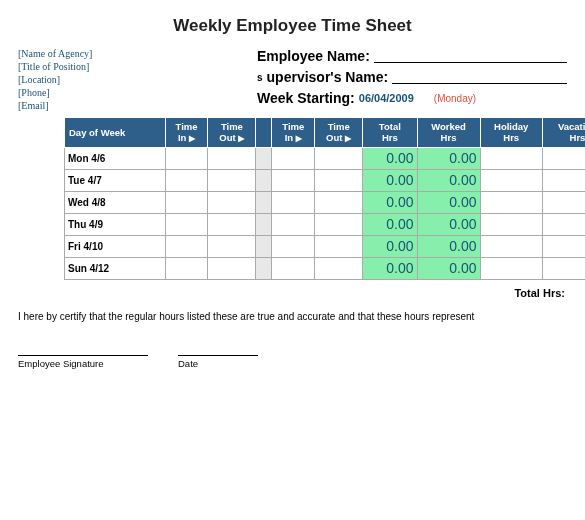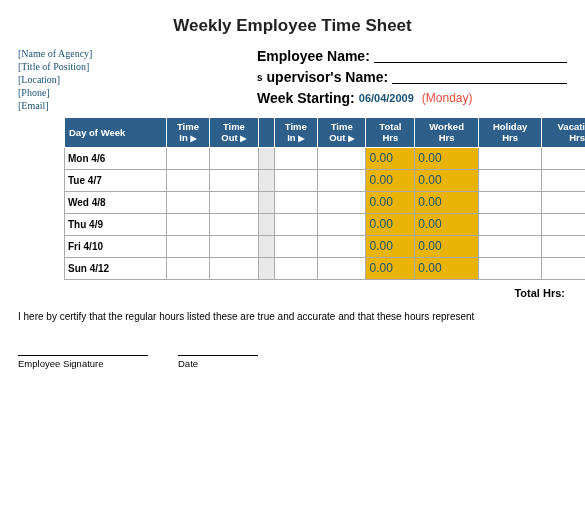--- a/index.html
+++ b/index.html
@@ -61,22 +61,22 @@
       align-items: center;
       gap: 4px;
     }
     .week-date {
       color: #1a5276;
       font-weight: bold;
       font-size: 11px;
     }
     .week-day {
       color: #e74c3c;
-      font-size: 12px;
-      margin-left: 4px;
+      font-size: 10px;
+      margin-left: 16px;
     }
     
     table {
       width: 100%;
       border-collapse: collapse;
       margin-bottom: 4px;
       font-size: 10px;
       margin-left: 46px;
     }
     thead tr {
@@ -109,23 +109,23 @@
       vertical-align: middle;
     }
     tbody tr td.day-label {
       font-weight: bold;
       background: #fff;
       color: #000;
       font-size: 10px;
     }
     tbody tr td.num-cell {
       color: #1a5276;
-      text-align: left;
-      background: #eab308;
-      font-size: 12px;
+      text-align: right;
+      background: #86efac;
+      font-size: 14px;
     }
     tbody tr td.empty-cell {
       background: #fff;
     }
     .total-hrs-row {
       text-align: right;
       font-weight: bold;
       font-size: 11px;
       padding: 3px 2px;
       margin-bottom: 8px;

